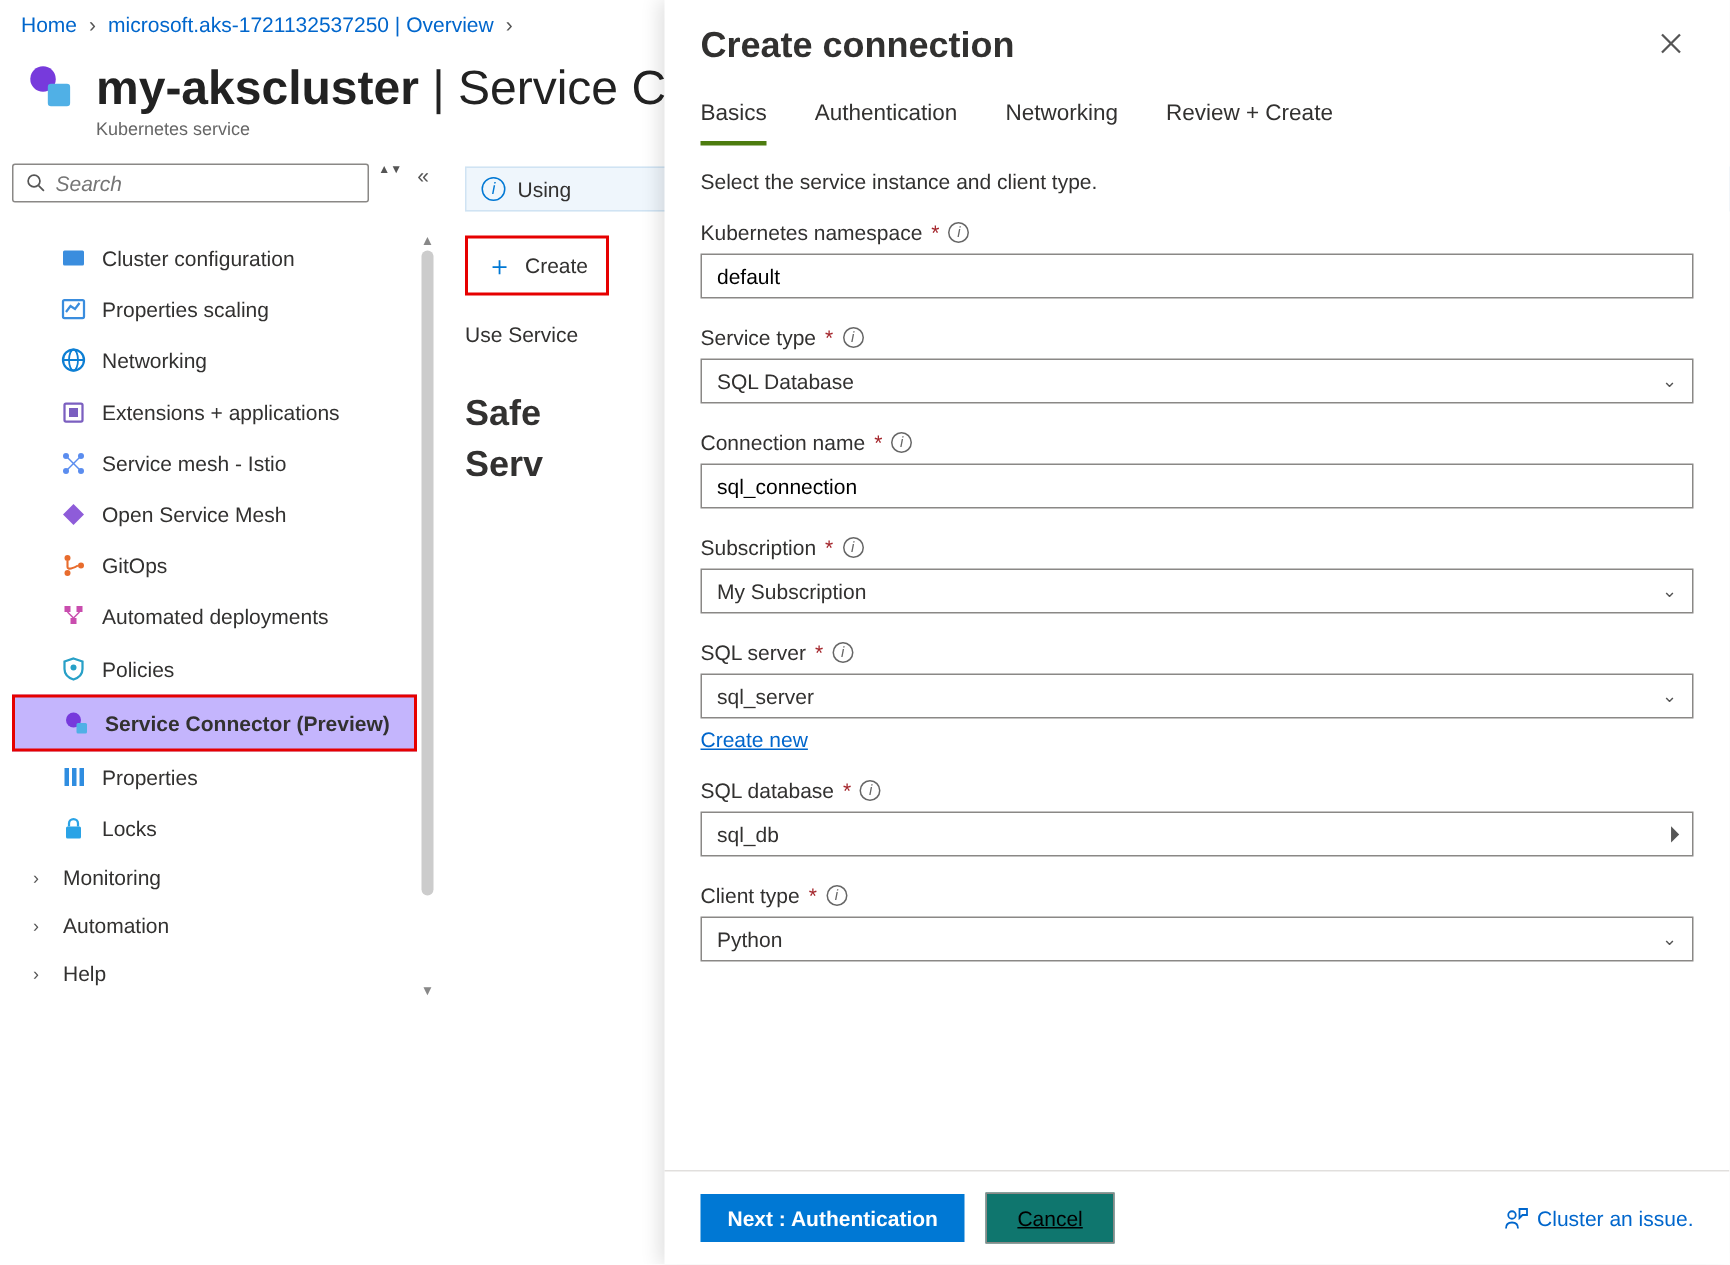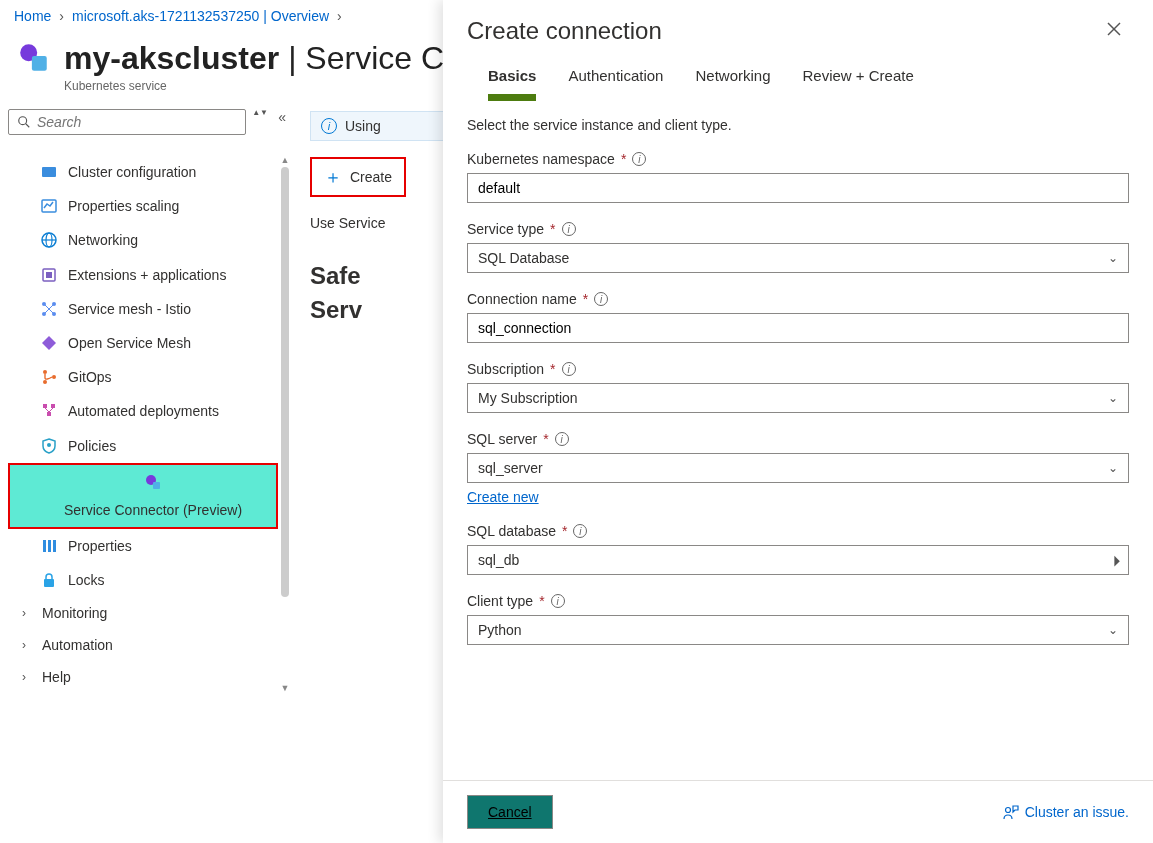--- a/index.html
+++ b/index.html
@@ -22,21 +22,21 @@
   .sidebar { width: 300px; padding: 4px 8px 8px 8px; position: relative; }
   .search-wrap { display: flex; align-items: flex-start; gap: 6px; margin-bottom: 20px; }
   .search { flex: 1; display: flex; align-items: center; border: 1px solid #8a8886; border-radius: 2px; padding: 4px 8px; }
   .search svg { width: 14px; height: 14px; margin-right: 6px; fill: #555; }
   .search input { border: none; outline: none; font-size: 14px; font-style: italic; flex:1; }
   .updown { width:14px; display:flex; flex-direction:column; font-size:8px; color:#555; line-height:7px;}
   .collapse-caret { font-size: 14px; color:#555; padding:0 6px; }
 
   .nav-items { max-height: 700px; overflow: hidden; position: relative; padding-right:14px; }
   .nav-item { display:flex; align-items:center; gap: 10px; padding: 8px 12px 8px 32px; cursor:pointer; line-height:1.3; }
-  .nav-item.selected { background: #5eead4; font-weight: 400; flex-direction: column; }
+  .nav-item.selected { background: #c4b5fd; font-weight: 700; }
   .nav-icon { width: 18px; height: 18px; display:flex; align-items:center; justify-content:center; flex-shrink:0; }
   .nav-group { display:flex; align-items:center; gap: 10px; padding: 8px 12px 8px 14px; cursor:pointer; }
   .nav-group-caret { width:10px; color:#555; font-size:12px; }
   .highlight-red { border: 2px solid #e60000; }
   .scroll-track { position:absolute; right:2px; top:0; bottom:0; width:10px; background:transparent; }
   .scroll-thumb { position:absolute; top:12px; width:8px; left:1px; height:430px; background:#ccc; border-radius:4px; }
   .scroll-up-arrow, .scroll-down-arrow { position:absolute; left:0; width:10px; text-align:center; font-size:9px; color:#888; }
   .scroll-up-arrow{top:0;} .scroll-down-arrow{bottom:0;}
 
   .main { flex:1; padding: 0 0 0 10px; }
@@ -44,25 +44,25 @@
   .info-banner .info-icon{ width:16px; height:16px; border:1.5px solid #0078d4; color:#0078d4; border-radius:50%; font-size:11px; display:flex; align-items:center; justify-content:center; font-style:italic;}
   .create-btn-wrap { border: 2px solid #e60000; display:inline-block; }
   .create-btn { display:flex; align-items:center; gap:8px; padding:6px 12px; cursor:pointer; font-size:14px; }
   .create-btn .plus{ color:#0078d4; font-size:18px; font-weight:300; }
   .use-line { margin-top: 18px; font-size:14px; }
   .big-heading { font-size: 24px; font-weight:600; margin-top: 28px; line-height:1.4; }
 
   
   .blade { position:absolute; top:0; right:0; bottom:0; width:710px; background:#fff; box-shadow:-4px 0 12px rgba(0,0,0,0.12); display:flex; flex-direction:column; }
   .blade-header { display:flex; align-items:center; justify-content:space-between; padding:16px 24px 8px 24px; }
-  .blade-header h2 { font-size:24px; font-weight:400; }
+  .blade-header h2 { font-size:24px; font-weight:700; }
   .close-x { font-size:18px; color:#555; cursor:pointer; padding:4px 8px; }
   .tabs { display:flex; gap:32px; padding: 14px 24px 0 24px; border-bottom:none; }
   .tab { padding-bottom:10px; cursor:pointer; font-size:15px; }
-  .tab.active { font-weight:700; border-bottom:7px solid #4d7c0f;margin-left:21px; }
+  .tab.active { font-weight:400; border-bottom:3px solid #4d7c0f; }
   .blade-body { padding: 16px 24px; flex:1; overflow:auto; }
   .blade-intro { margin-bottom: 18px; }
   .field { margin-bottom: 18px; }
   .field-label { display:flex; align-items:center; gap:6px; font-size:14px; margin-bottom:6px; }
   .req { color:#a4262c; }
   .info-i { width:14px; height:14px; border:1px solid #666; border-radius:50%; display:inline-flex; align-items:center; justify-content:center; font-size:10px; font-style:italic; color:#666; }
   .field input.text, .field .select { width:100%; border:1px solid #8a8886; padding:6px 10px; font-size:14px; border-radius:0; outline:none; }
   .field .select { display:flex; justify-content:space-between; align-items:center; cursor:pointer; background:#fff; }
   .chev { font-size:12px; color:#555; }
   .create-new-link { color:#0066cc; font-size:14px; margin-top:6px; display:inline-block; }
@@ -365,20 +365,21 @@
         <span class="info-i">i</span>
       </div>
       <div class="select">
         <span>Python</span>
         <span class="chev">⌄</span>
       </div>
     </div>
   </div>
 
   <div class="blade-footer">
+    <button class="btn-primary">Next : Authentication</button>
     <button class="btn-secondary">Cancel</button>
     <div class="report-link">
       <svg width="16" height="16" viewBox="0 0 16 16">
           <circle cx="5" cy="6" r="2.5" fill="none" stroke="#0066cc" stroke-width="1.2"></circle>
           <path d="M1 15c0-3 2-4 4-4s4 1 4 4" fill="none" stroke="#0066cc" stroke-width="1.2"></path>
           <path d="M10 2h5v4h-3l-2 2z" fill="none" stroke="#0066cc" stroke-width="1.2"></path>
         </svg>
       <span>Cluster an issue.</span>
     </div>
   </div>

